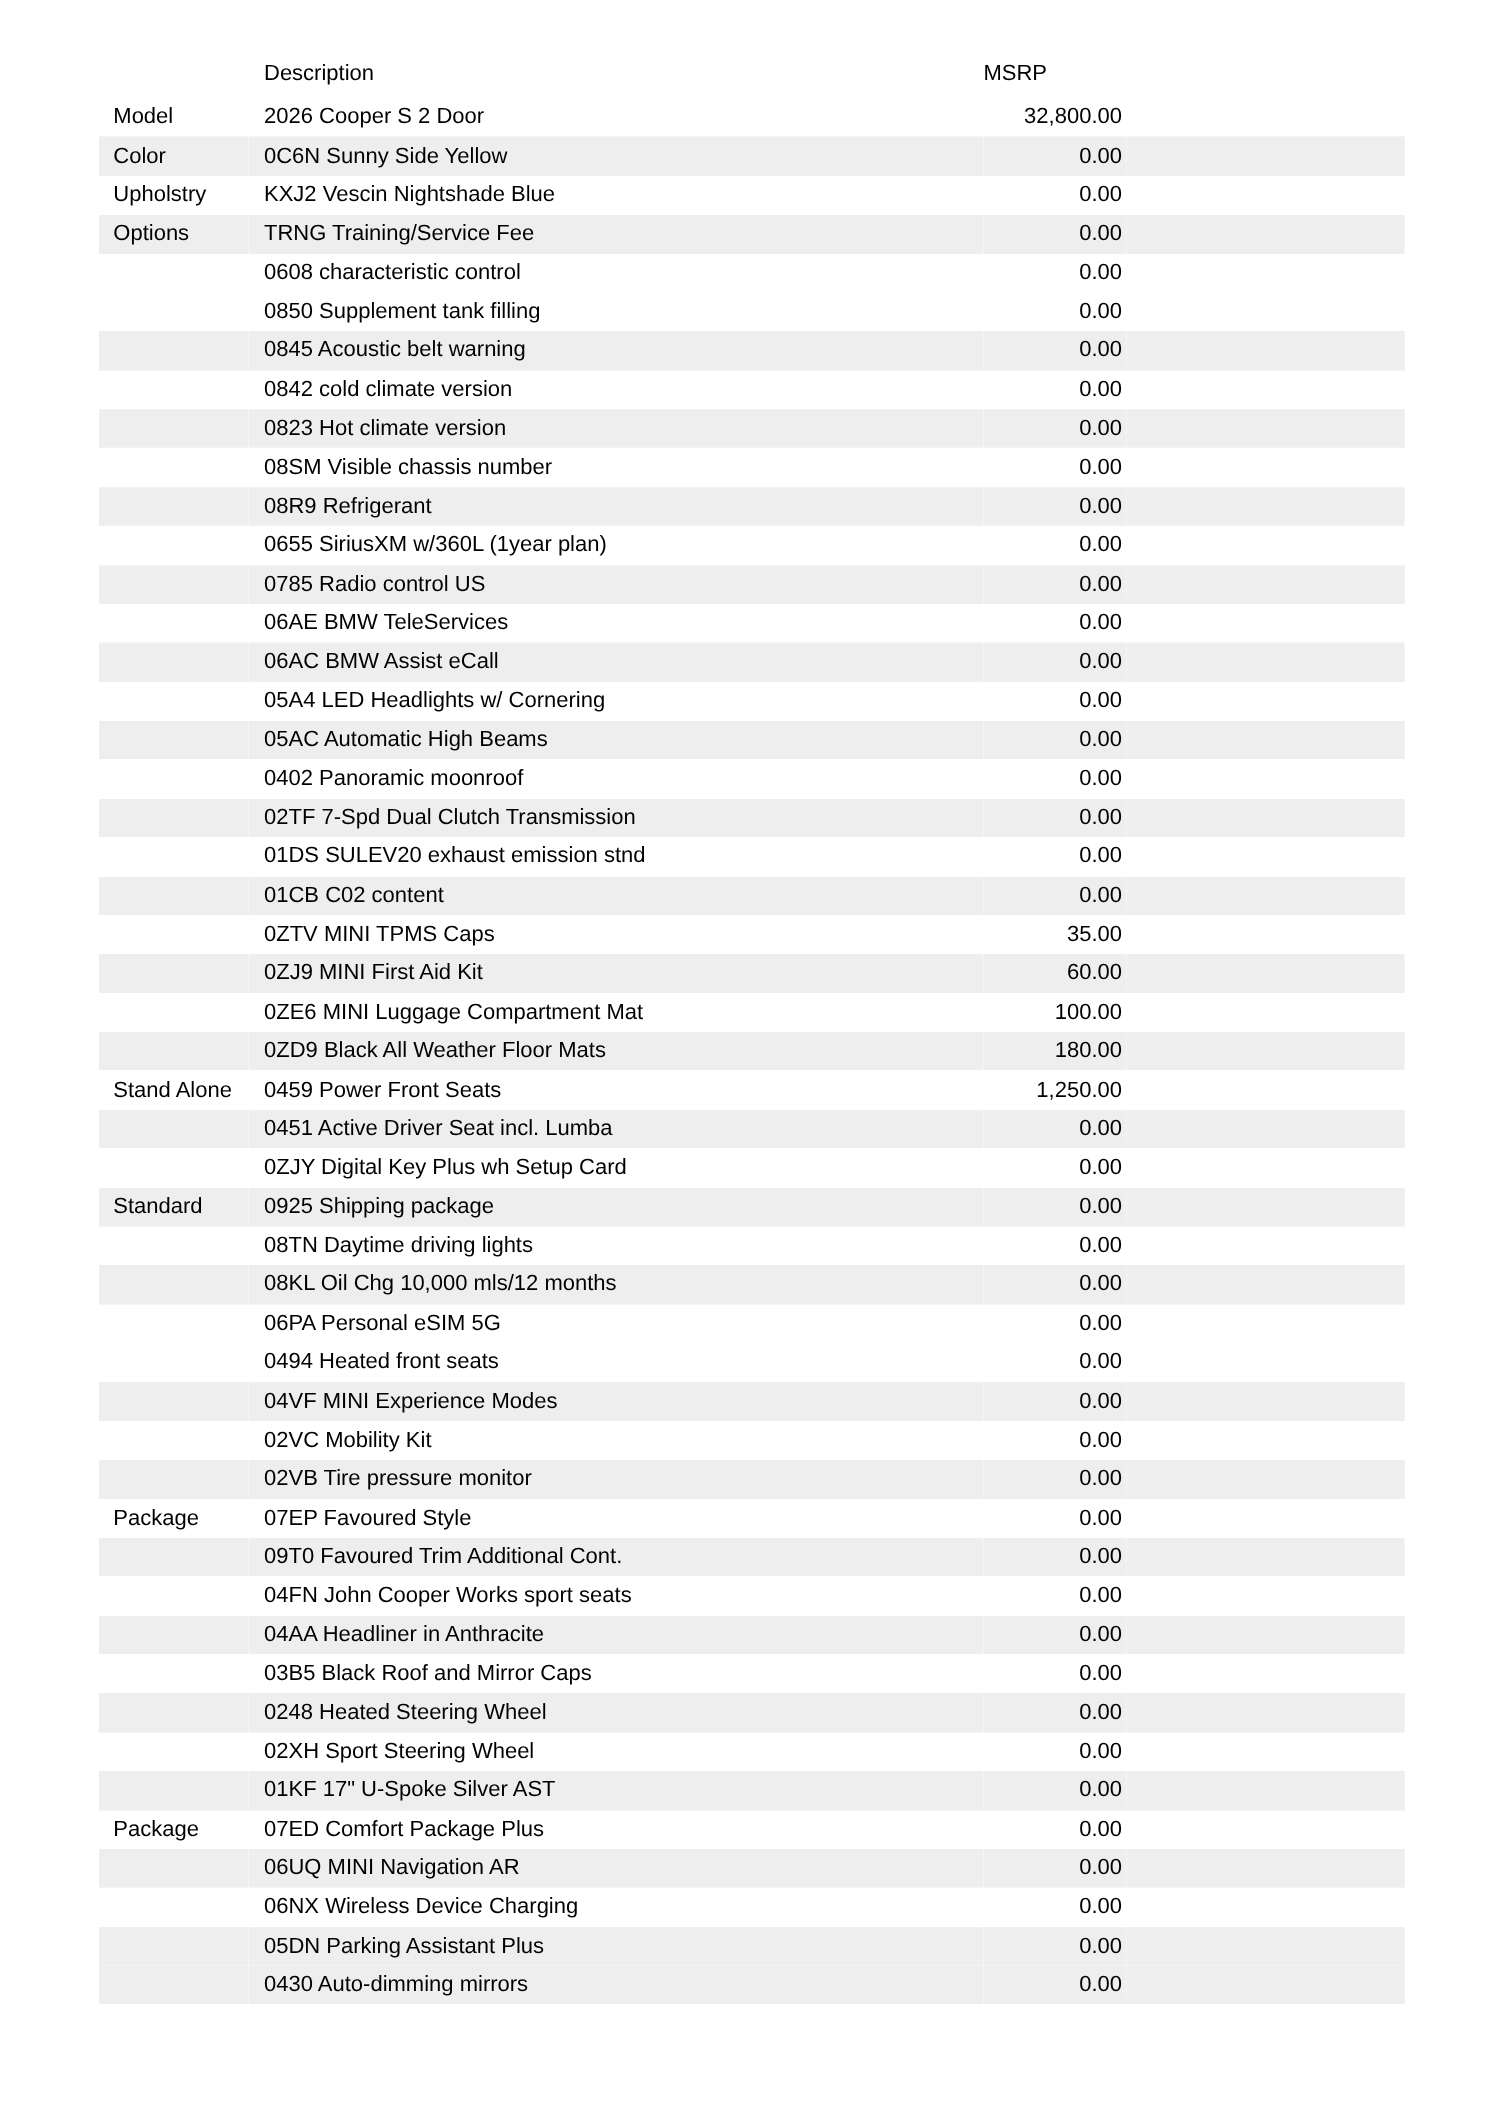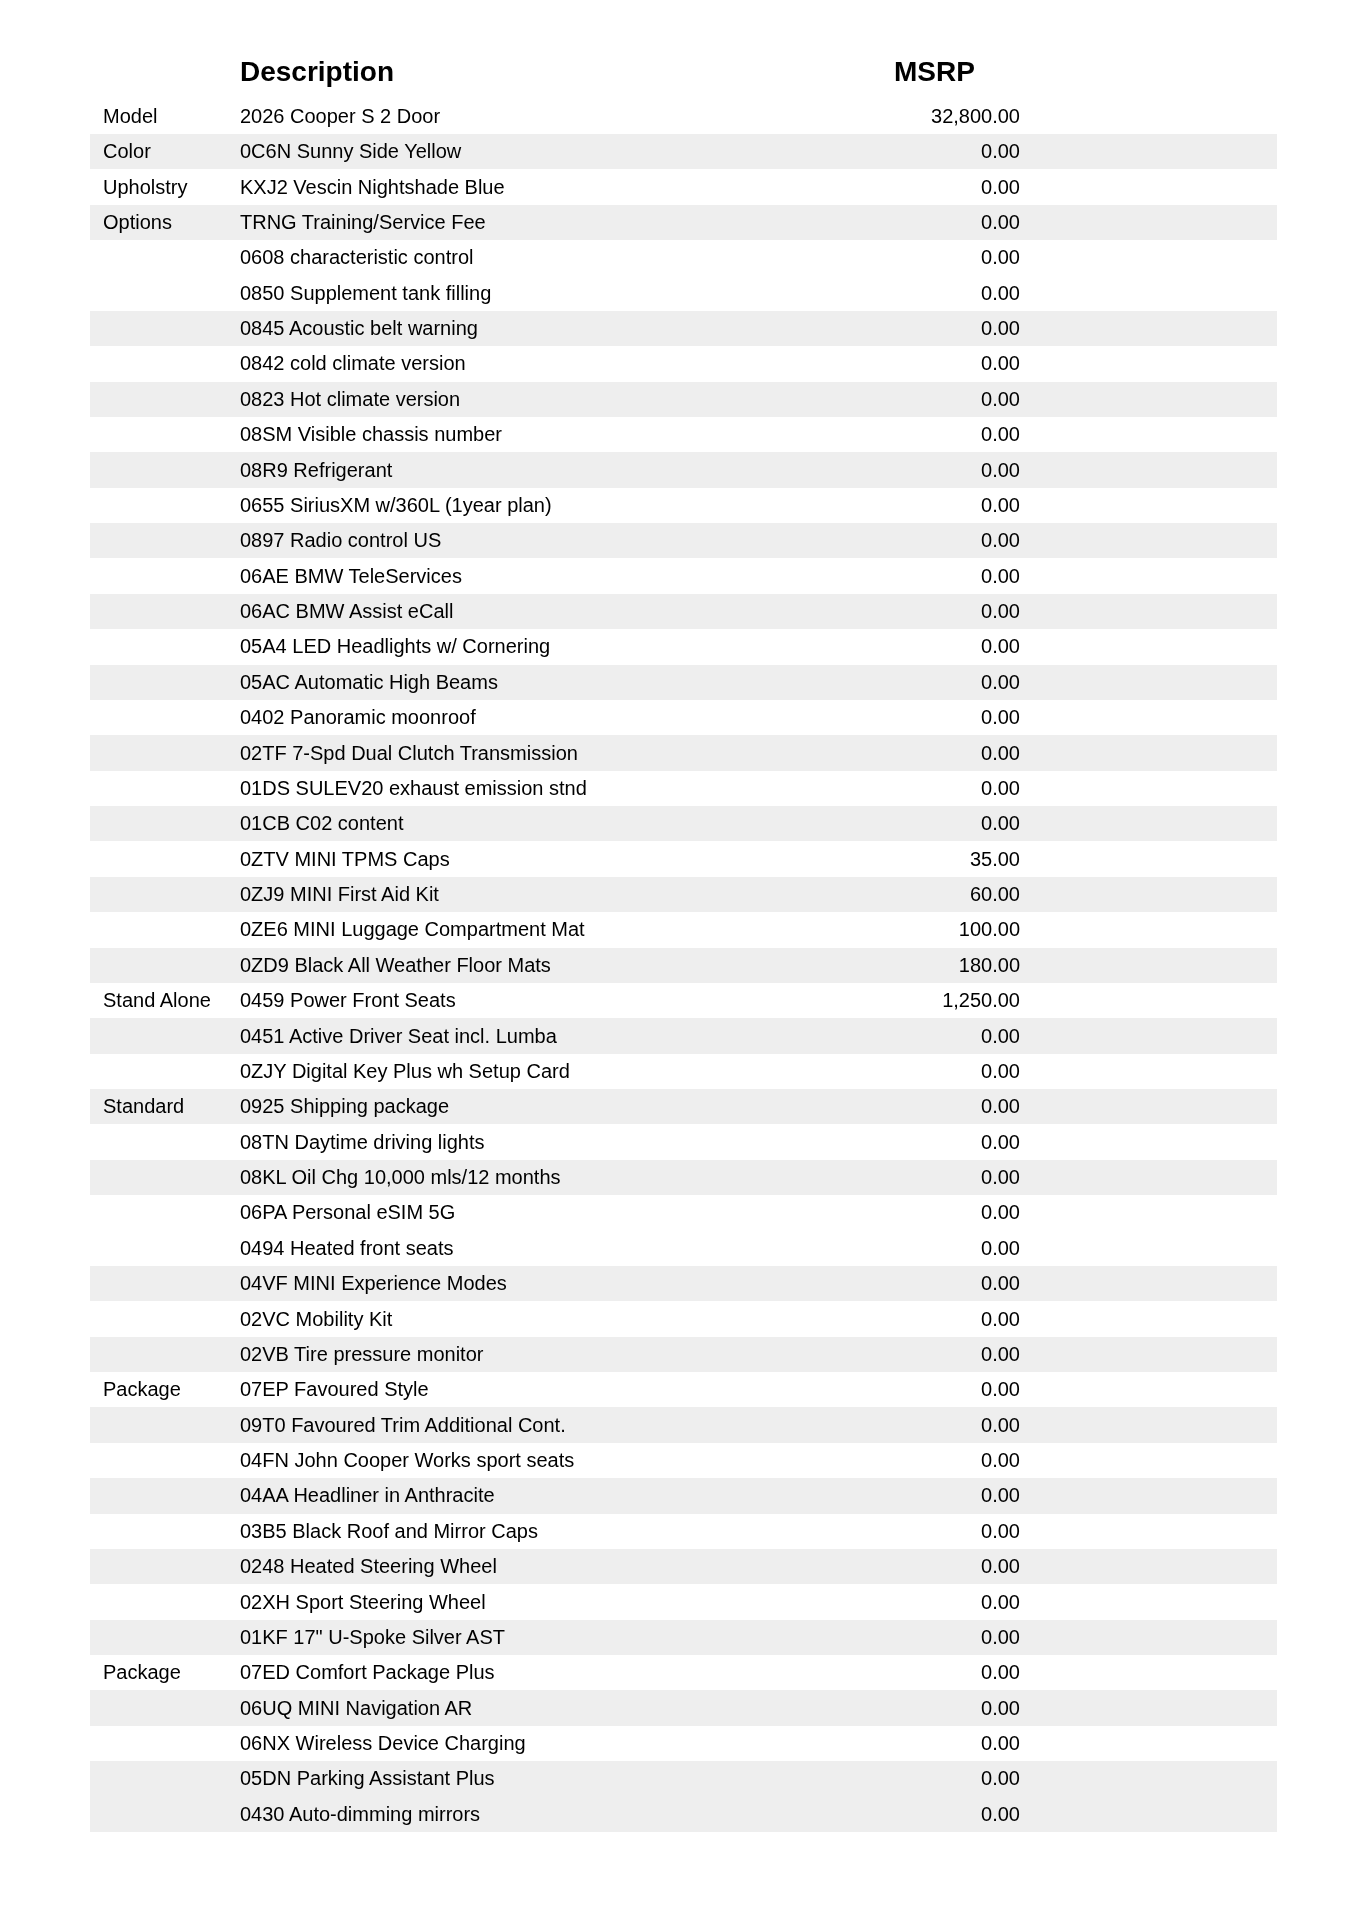--- a/index.html
+++ b/index.html
@@ -26,22 +26,22 @@
     margin-left: 90px;
     border-collapse: collapse;
     table-layout: fixed;
   }
   table.spec-table col.c-group { width: 136px; }
   table.spec-table col.c-desc  { width: 668px; }
   table.spec-table col.c-msrp  { width: 130px; }
   table.spec-table col.c-pad   { width: 253px; }
 
   thead th {
-    font-size: 28px;
-    font-weight: bold;
+    font-size: 20px;
+    font-weight: normal;
     text-align: left;
     padding: 0 0 10px 0;
     vertical-align: bottom;
     line-height: 1.2;
   }
   thead th.h-group { }
   thead th.h-desc { padding-left: 14px; }
   thead th.h-msrp { padding-right: 4px; }
   thead th.h-pad { }
 
@@ -157,21 +157,21 @@
           <td class="pad"></td>
         </tr>
         <tr class="plain">
           <td class="group"></td>
           <td class="desc">0655 SiriusXM w/360L (1year plan)</td>
           <td class="msrp">0.00</td>
           <td class="pad"></td>
         </tr>
         <tr class="shaded">
           <td class="group"></td>
-          <td class="desc">0897 Radio control US</td>
+          <td class="desc">0785 Radio control US</td>
           <td class="msrp">0.00</td>
           <td class="pad"></td>
         </tr>
         <tr class="plain">
           <td class="group"></td>
           <td class="desc">06AE BMW TeleServices</td>
           <td class="msrp">0.00</td>
           <td class="pad"></td>
         </tr>
         <tr class="shaded">

